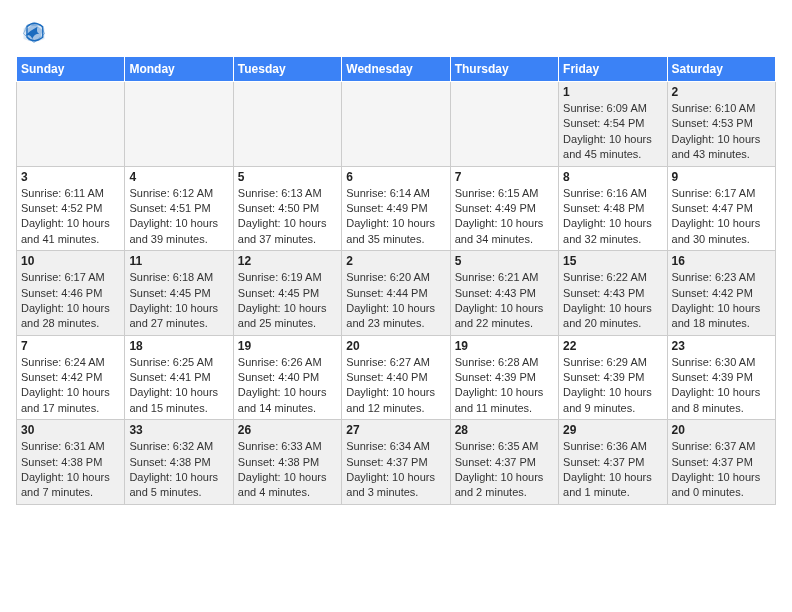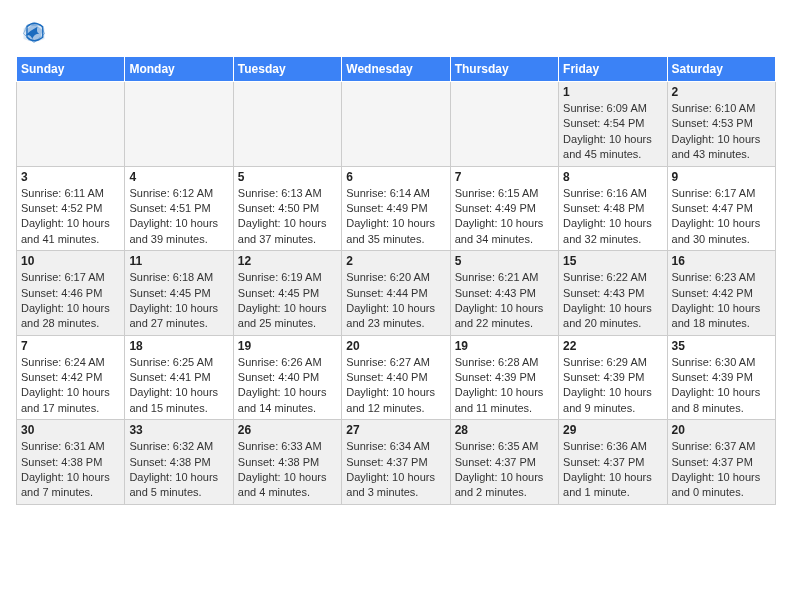--- a/index.html
+++ b/index.html
@@ -235,21 +235,21 @@
           </td>
           <td>
             <span class="day-number">19</span>
             <div class="day-info">Sunrise: 6:28 AM<br>Sunset: 4:39 PM<br>Daylight: 10 hours<br>and 11 minutes.</div>
           </td>
           <td>
             <span class="day-number">22</span>
             <div class="day-info">Sunrise: 6:29 AM<br>Sunset: 4:39 PM<br>Daylight: 10 hours<br>and 9 minutes.</div>
           </td>
           <td>
-            <span class="day-number">35</span>
+            <span class="day-number">23</span>
             <div class="day-info">Sunrise: 6:30 AM<br>Sunset: 4:39 PM<br>Daylight: 10 hours<br>and 8 minutes.</div>
           </td>
         </tr>
         <tr>
           <td class="shaded">
             <span class="day-number">30</span>
             <div class="day-info">Sunrise: 6:31 AM<br>Sunset: 4:38 PM<br>Daylight: 10 hours<br>and 7 minutes.</div>
           </td>
           <td class="shaded">
             <span class="day-number">33</span>

